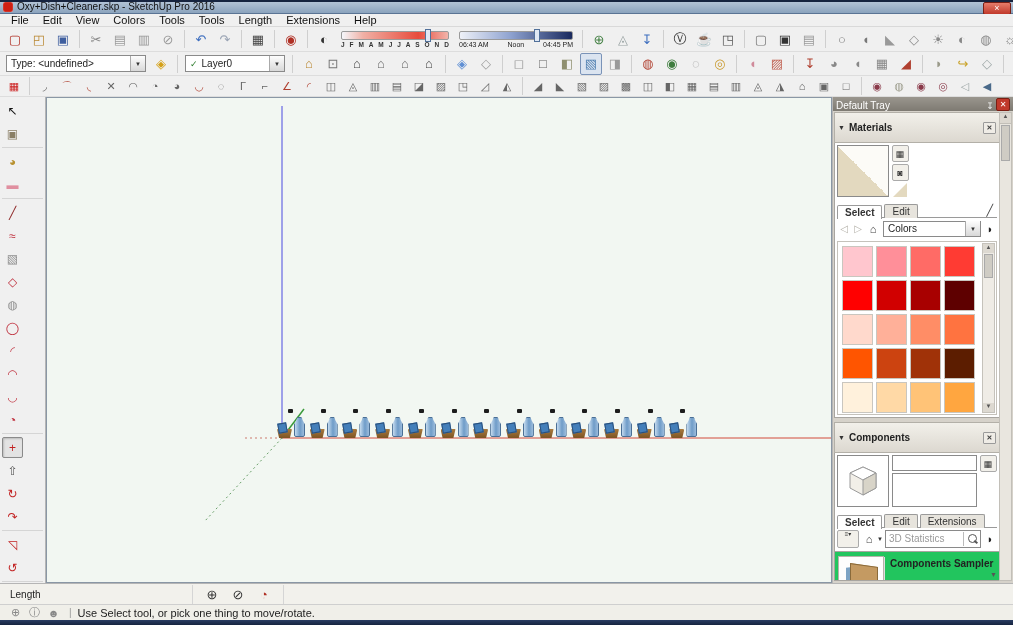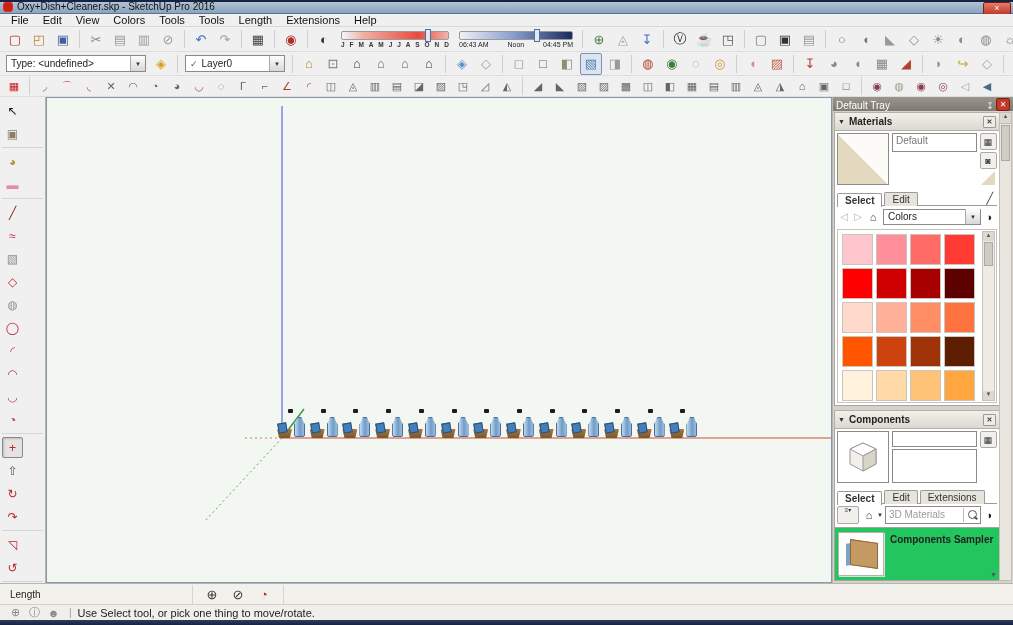--- a/index.html
+++ b/index.html
@@ -70,21 +70,21 @@
   .tray-title{height:14px;background:linear-gradient(#9a968e,#7e7a72);color:#fff;font-size:10px;
     display:flex;align-items:flex-end;padding:0 3px}
   .tray-title .pin{margin-left:auto;color:#eee;font-size:9px;width:12px;text-align:center}
   .tray-title .tclose{width:12px;height:11px;background:#c0392b;color:#fff;font-size:8px;line-height:11px;
     text-align:center;border:1px solid #7a1f14;border-radius:2px}
   .tray-body{position:absolute;left:1px;top:15px;right:13px;bottom:2px;display:flex;flex-direction:column}
   .tray-scroll{position:absolute;right:1px;top:15px;bottom:2px;width:11px;background:#e9e6df;border:1px solid #c2bfb8}
   .tray-scroll .arr{height:10px;font-size:6px;text-align:center;color:#555;background:#dcd8d0;border-bottom:1px solid #c2bfb8}
   .tray-scroll .thumbv{margin:1px;height:34px;background:#cfccc4;border:1px solid #aaa}
   .sec-header{height:13px;background:linear-gradient(#f2f0ea,#dcd8d0);border:1px solid #b3b0a8;
-    display:flex;align-items:center;font-size:10px;font-weight:bold;padding:2px 3px;flex:none}
+    display:flex;align-items:center;font-size:10px;font-weight:bold;padding:8px 3px;flex:none}
   .sec-header .tri{font-size:7px;margin-right:4px;color:#333}
   .sec-header .xbtn{margin-left:auto;width:11px;height:10px;border:1px solid #9a9a9a;background:#efece6;
     font-size:7px;line-height:9px;text-align:center;color:#444;border-radius:1px}
   .sec-body{background:#fff;border:1px solid #a8a5a0;border-top:none;padding:2px;flex:none}
   
   .mat-preview{display:flex;height:52px}
   .mat-swatch{width:50px;height:50px;border:1px solid #8a8a8a;
     background:linear-gradient(to top right,#e3d9bf 50%,#fcfbf7 50%)}
   .mat-fields{flex:1;display:flex;flex-direction:column;margin-left:3px}
   .mat-name{height:15px;border:1px solid #8a8a8a;font-size:10px;color:#777;padding:1px 3px;background:#fff}
@@ -483,23 +483,20 @@
   <div class="tray-body">
 
     <div class="sec-header">
       <span class="tri">▼</span>
       <span>Materials</span>
       <span class="xbtn">✕</span>
     </div>
     <div class="sec-body">
       <div class="mat-preview">
         <div class="mat-swatch"></div>
-        <div class="mat-fields">
-          <div class="mat-name">Default</div>
-        </div>
         <div class="side-btns">
           <span class="mini-btn">▦</span>
           <span class="mini-btn">◙</span>
           <span class="corner-tri"></span>
         </div>
       </div>
       <div class="tabsrow">
         <span><span class="tab active">Select</span><span class="tab">Edit</span></span>
         <span class="tab-side">╱</span>
       </div>
@@ -567,21 +564,21 @@
         </div>
       </div>
       <div class="tabsrow">
         <span><span class="tab active">Select</span><span class="tab">Edit</span><span class="tab">Extensions</span></span>
       </div>
       <div class="navrow">
         <span class="vopt-btn">≡▾</span>
         <span class="home-btn">⌂</span>
         <span style="font-size:6px;color:#333">▼</span>
         <div class="search-box">
-          <span class="ph">3D Materials</span>
+          <span class="ph">3D Statistics</span>
           <span class="magbtn">
               <span class="mag"></span>
             </span>
         </div>
         <span class="detail-btn">◗</span>
       </div>
     </div>
     <div class="comp-list" id="comp-list">
       <div class="comp-item">
           <span class="thumb"></span>

